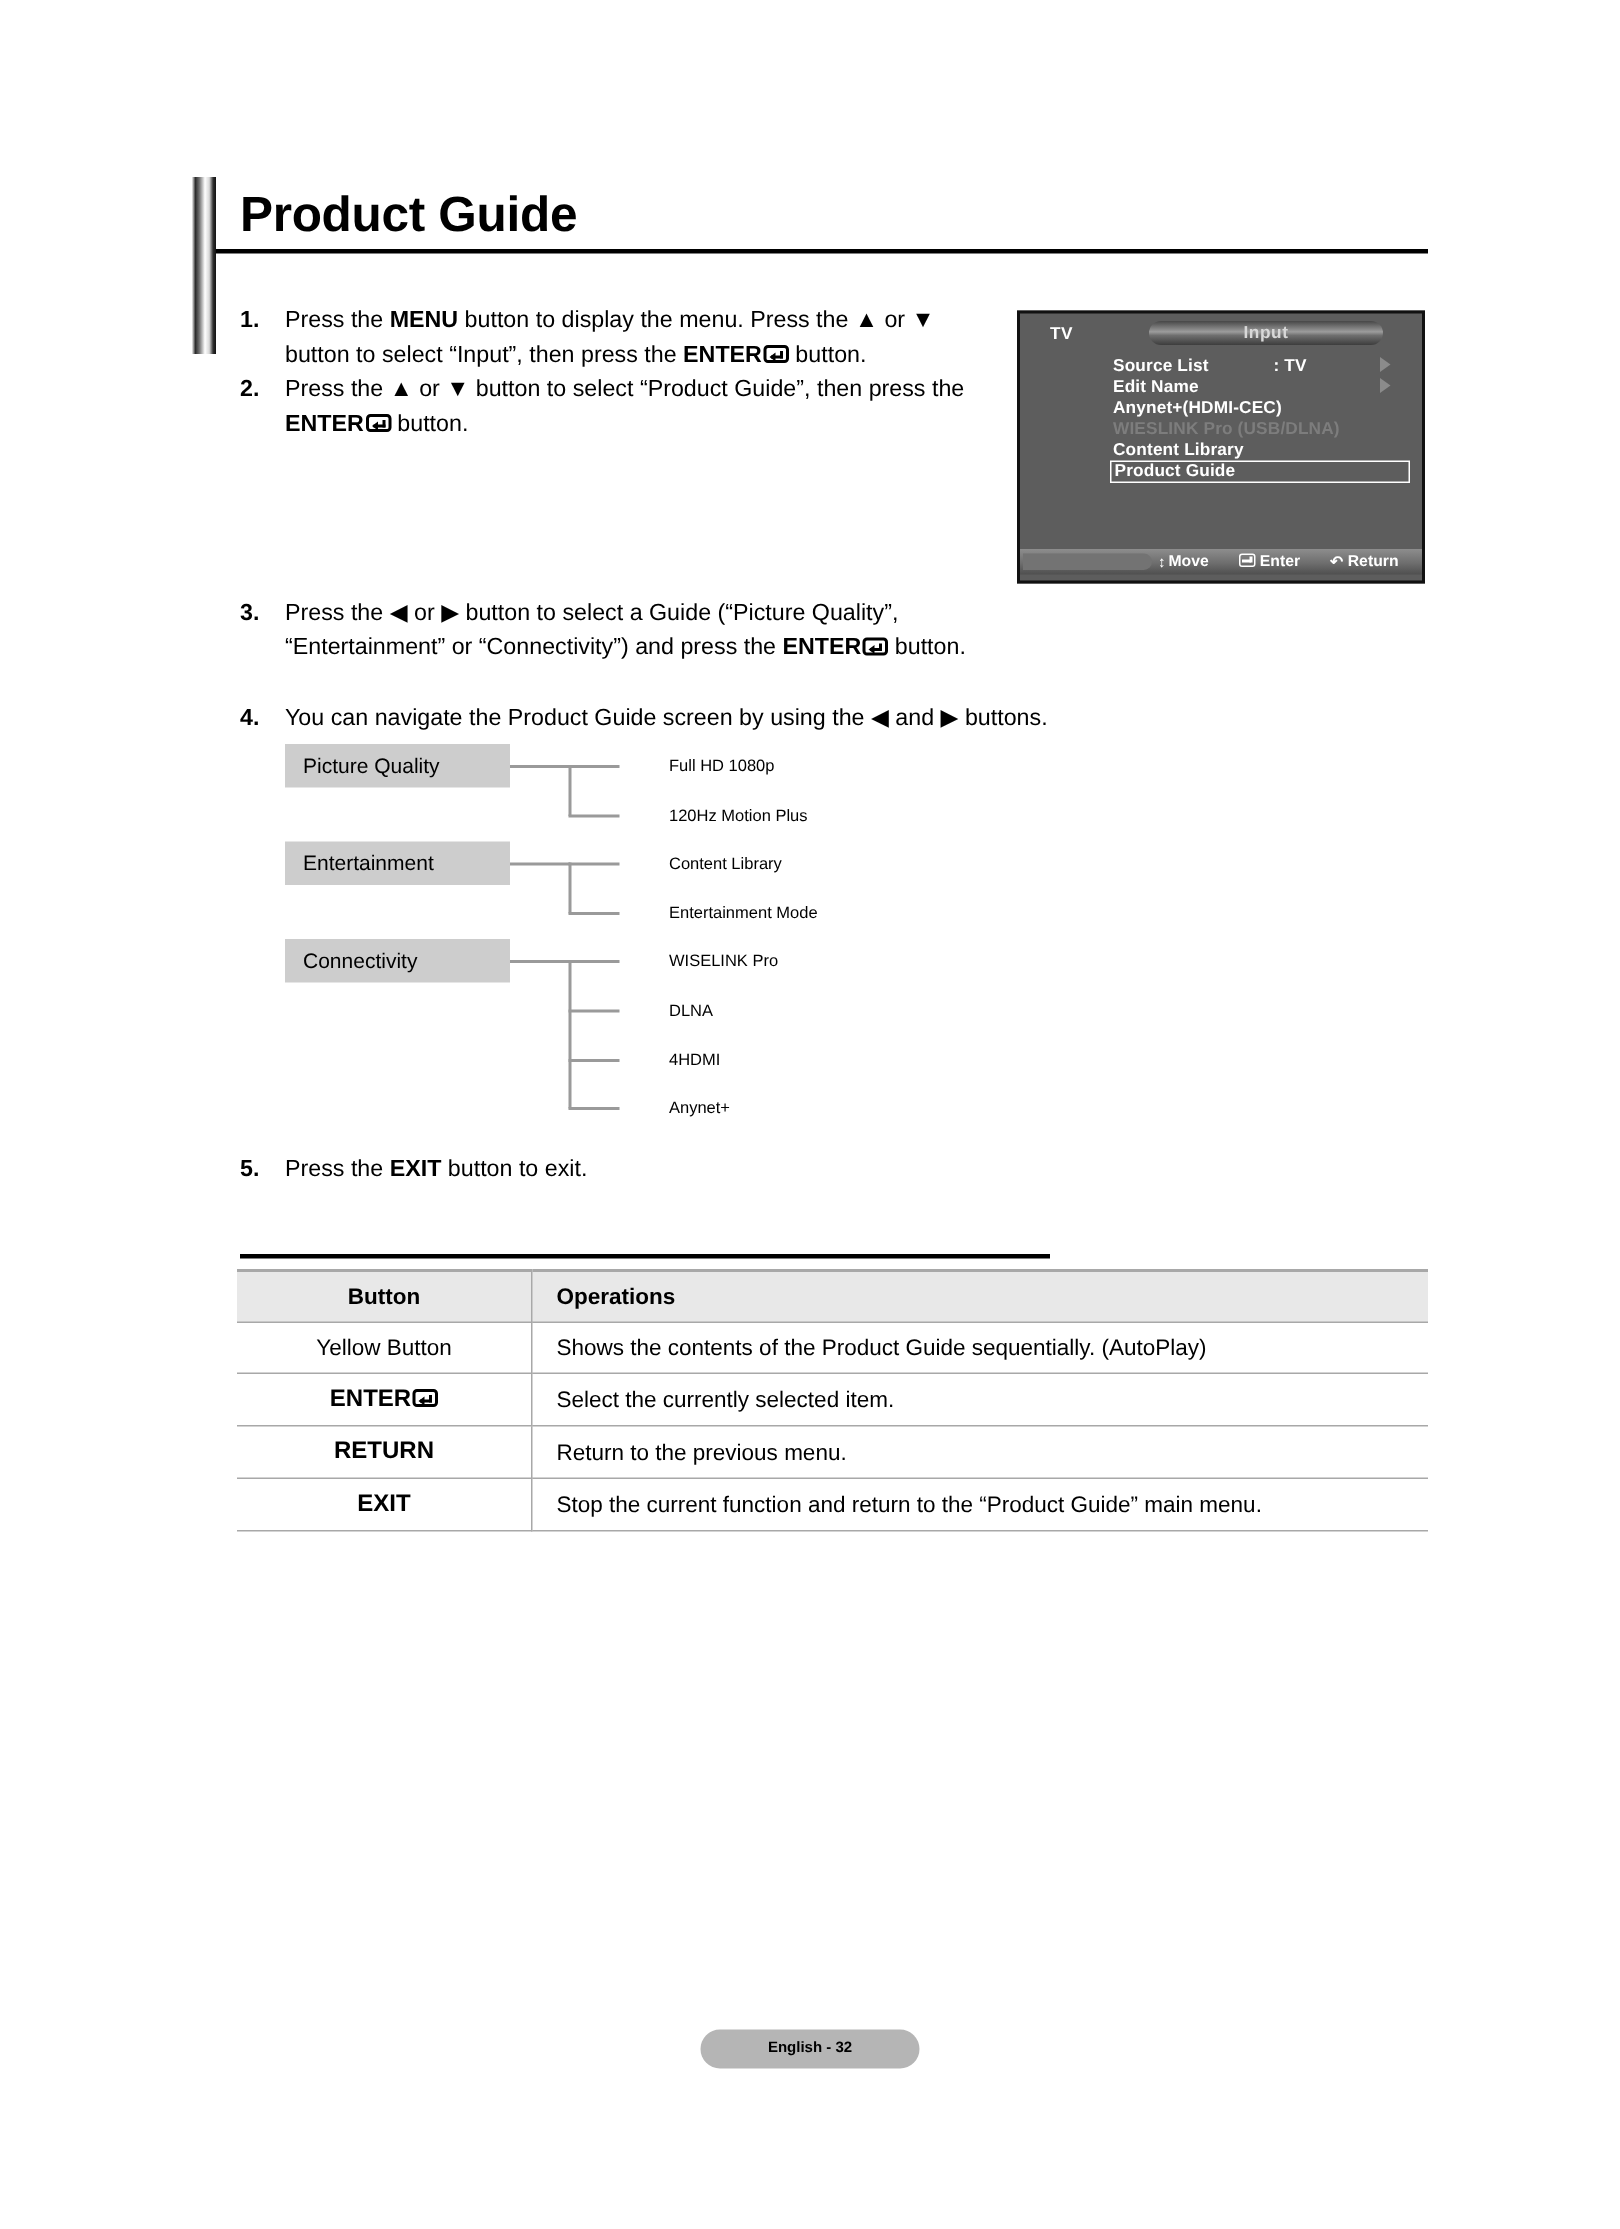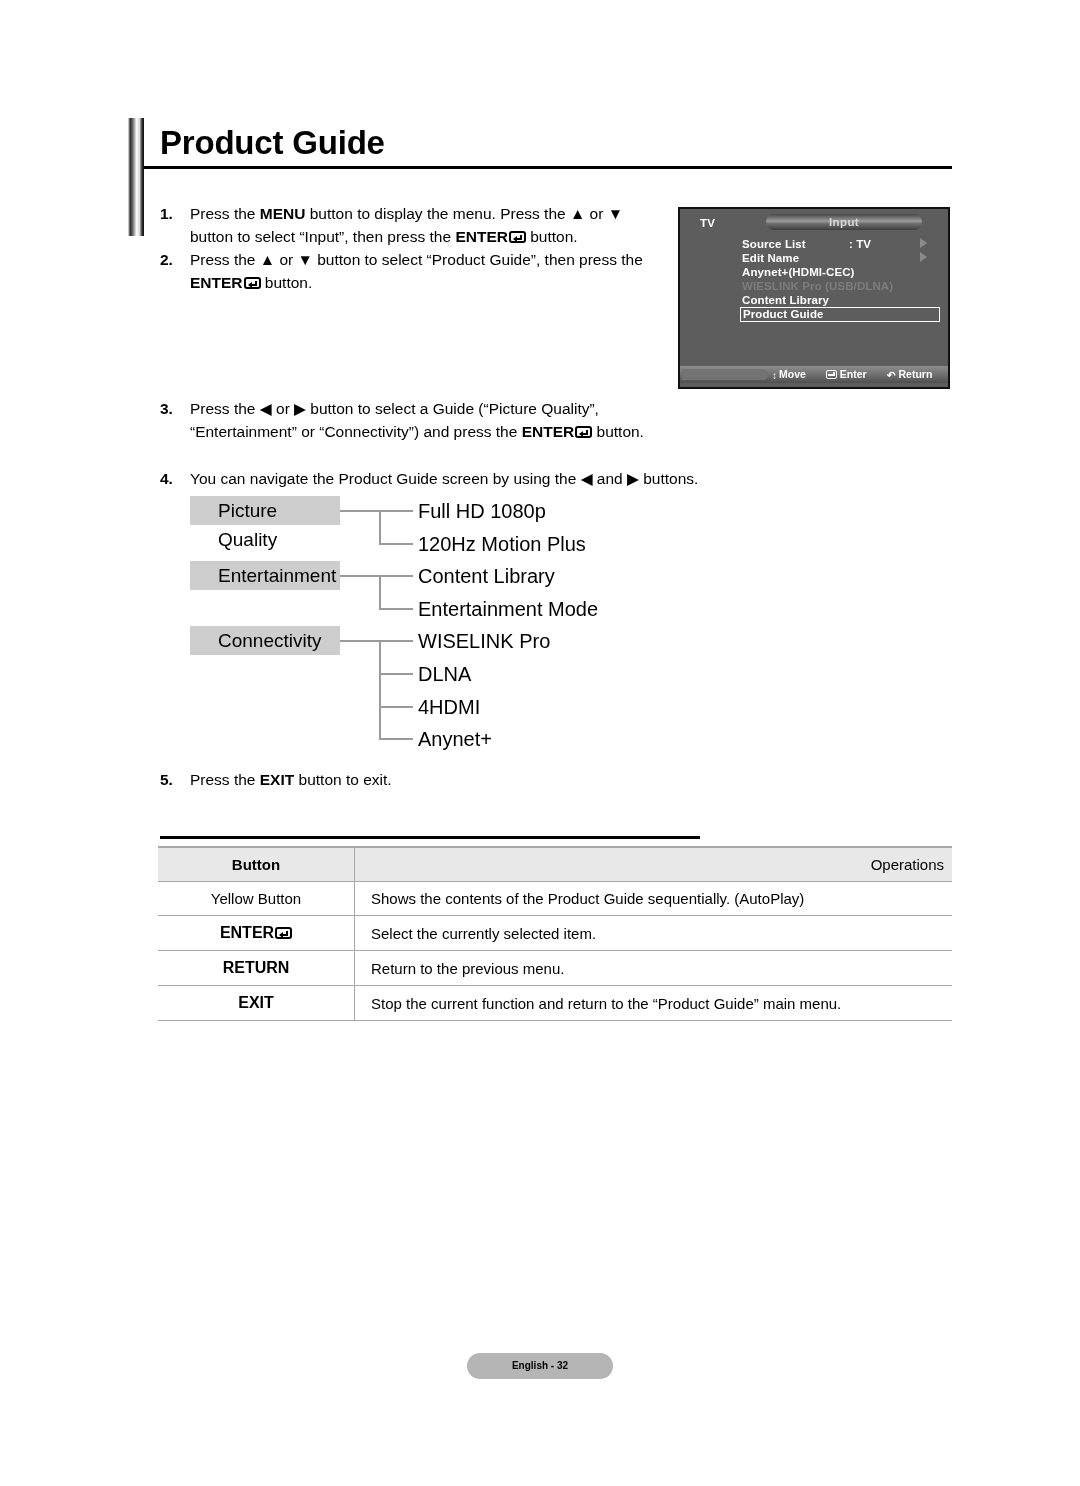--- a/index.html
+++ b/index.html
@@ -270,30 +270,31 @@
   }
 
   
   .tree { position: absolute; left: 190px; top: 492px; width: 620px; height: 270px; }
   .tnode {
     position: absolute;
     background: #cdcdcd;
     width: 150px;
     height: 29px;
     line-height: 29px;
-    padding-left: 28px;
-    box-sizing: border-box;
-    font-size: 19px;
+    padding-left: 12px;
+    box-sizing: border-box;
+    font-size: 14px;
     color: #000;
   }
   .tleaf {
     position: absolute;
-    font-size: 20px;
+    font-size: 11px;
     line-height: 18px;
     white-space: nowrap;
+    margin-left: 28px;
   }
   .hline { position: absolute; height: 1.5px; background: #9a9a9a; }
   .vline { position: absolute; width: 1.5px; background: #9a9a9a; }
 
   
   .sec-head {
     position: absolute;
     left: 160px;
     top: 810px;
     font-size: 18.5px;
@@ -330,21 +331,21 @@
     font-weight: bold;
     border-top: 2px solid #a8a8a8;
   }
   .tbl .c1 {
     width: 180px;
     text-align: center;
     border-right: 1.5px solid #a8a8a8;
   }
   .tbl thead .c1 { text-align: center; }
   .tbl .c2 { padding-left: 16px; text-align: left; }
-  .tbl thead .c2 { font-weight: normal; text-align: right; }
+  .tbl thead .c2 { font-weight: bold; }
   .tbl td.c1.strong { font-weight: bold; font-size: 16px; }
 
   
   .footer {
     position: absolute;
     left: 467px;
     top: 1353px;
     width: 146px;
     height: 26px;
     background: #b5b5b5;

